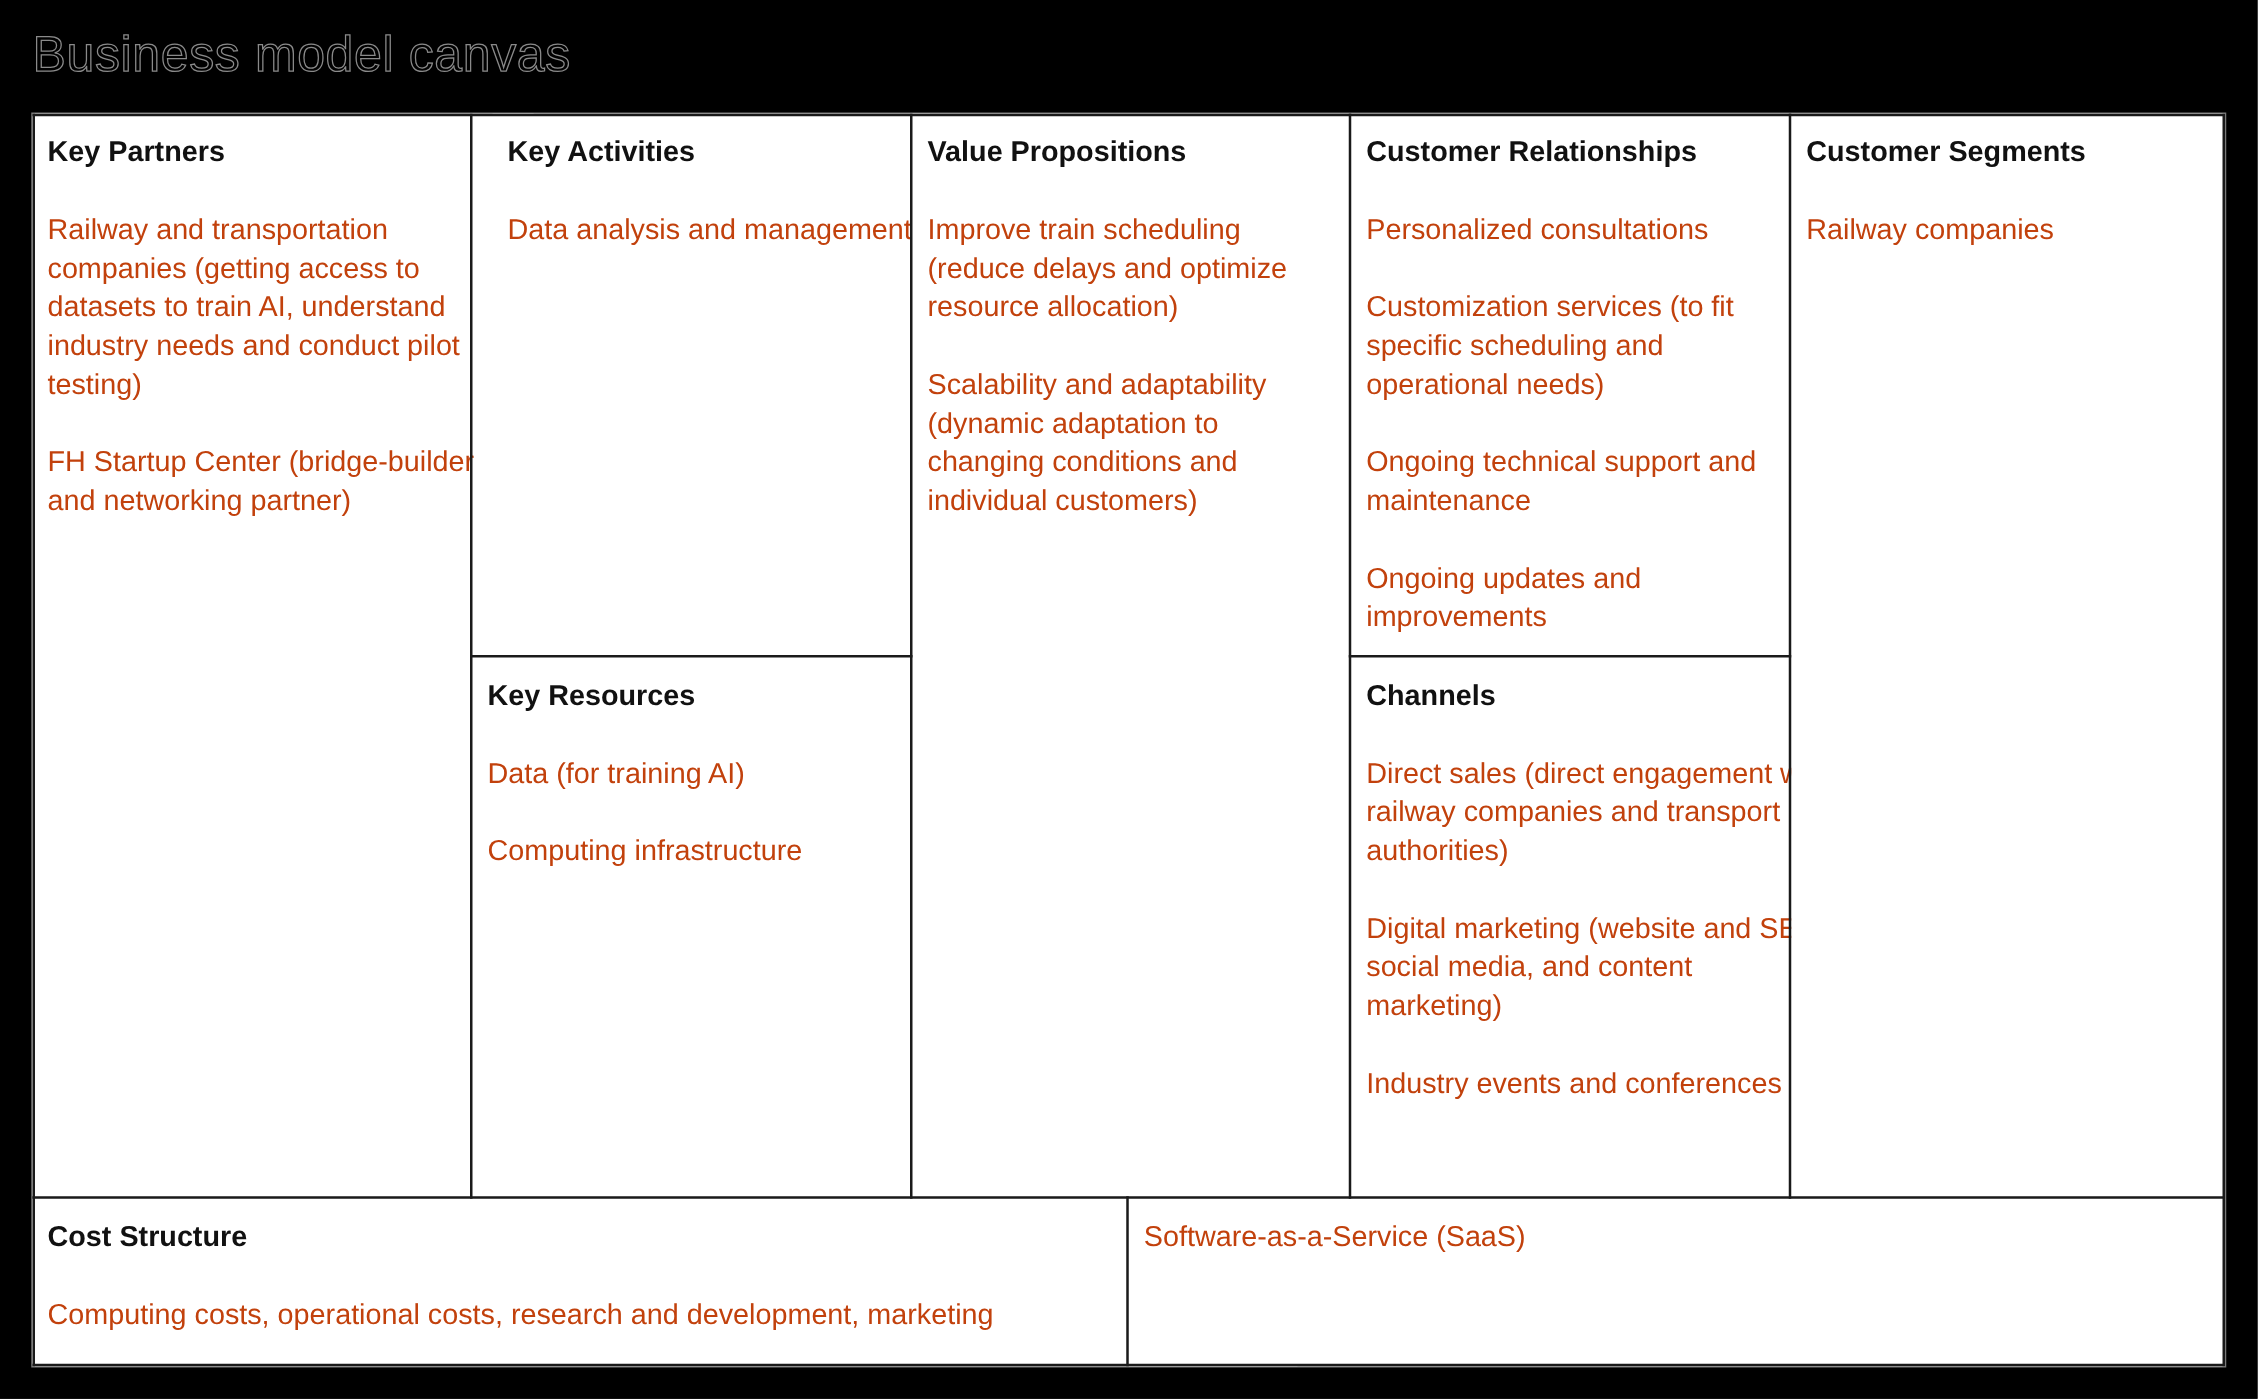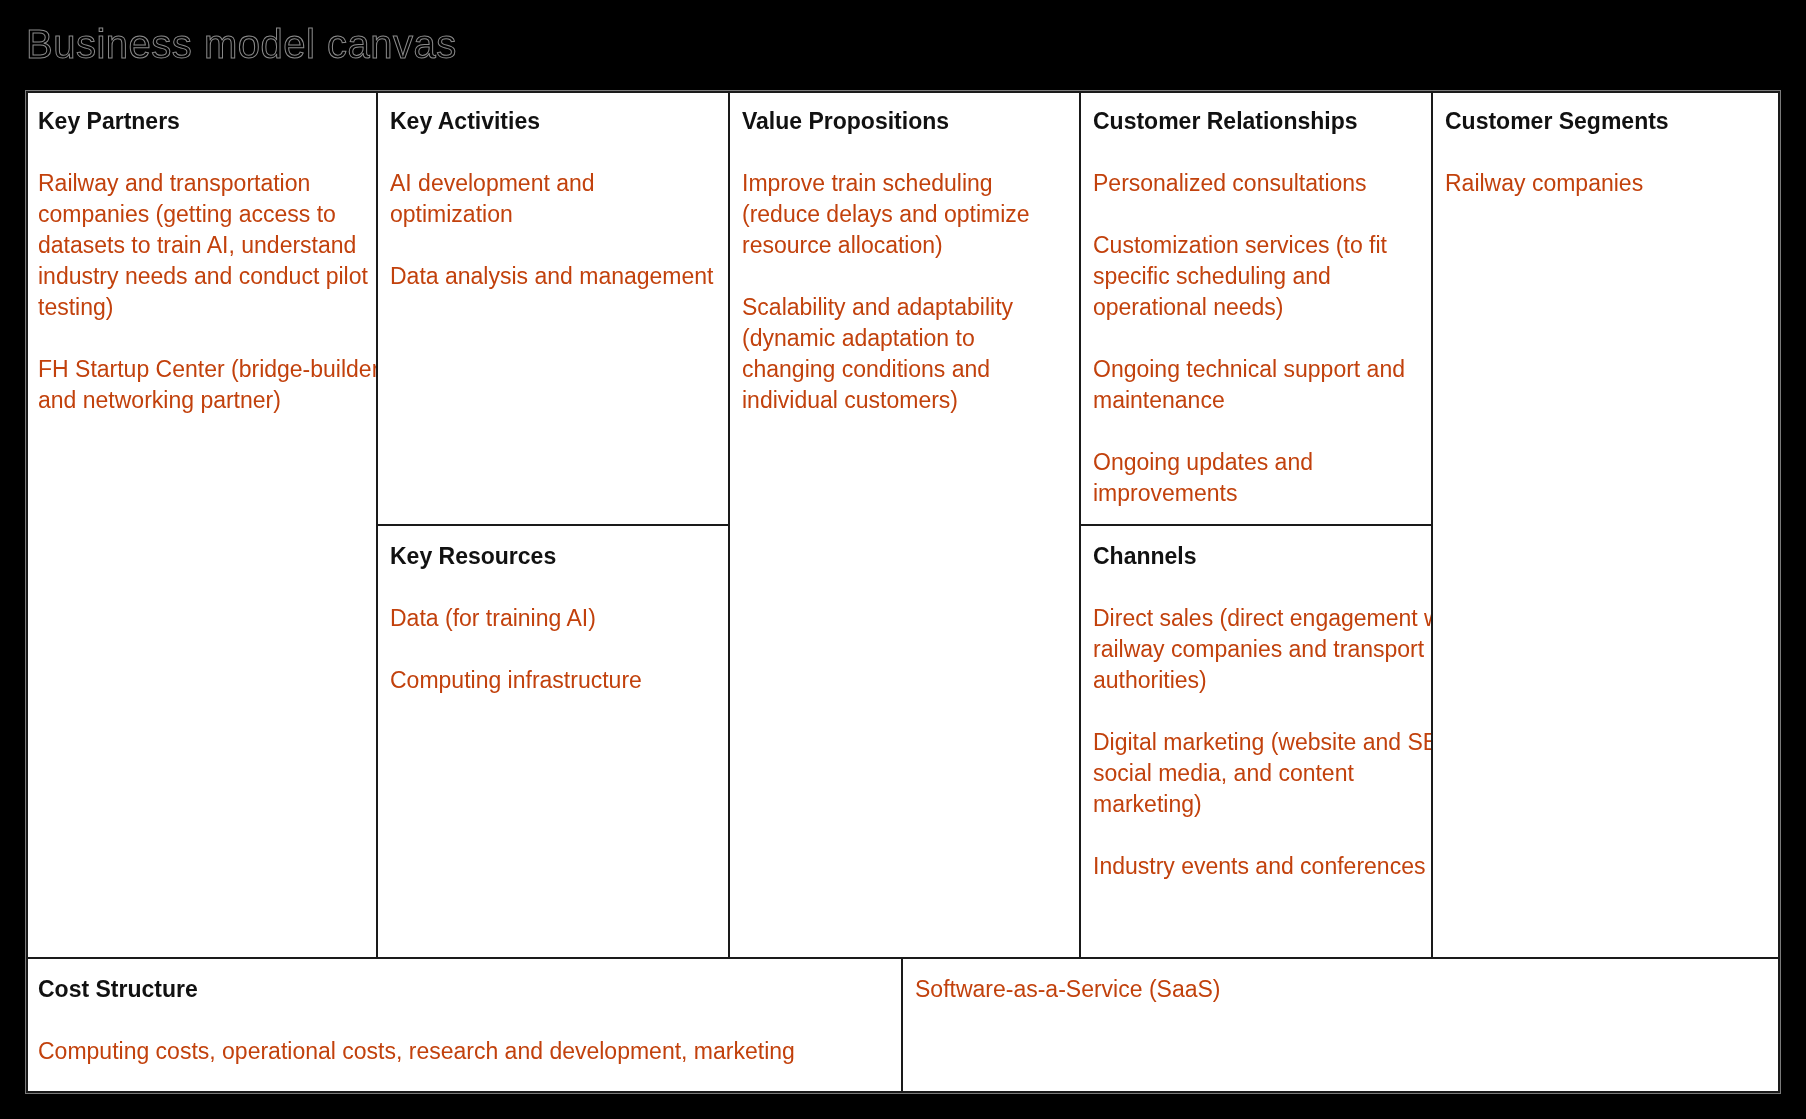--- a/index.html
+++ b/index.html
@@ -69,23 +69,22 @@
 <div class="title">Business model canvas</div>
 
 <div class="canvas">
 
   <div class="cell" style="left:0; top:0; width:401px; height:866px;">
     <h3>Key Partners</h3>
     <p>Railway and transportation companies (getting access to datasets to train AI, understand industry needs and conduct pilot testing)</p>
     <p>FH Startup Center (bridge-builder and networking partner)</p>
   </div>
 
-  <div class="cell" style="left:352px; top:0; width:350px; height:433px;">
+  <div class="cell" style="left:368px; top:0; width:350px; height:433px;">
     <h3>Key Activities</h3>
-    <p>AI development and optimization</p>
     <p>Data analysis and management</p>
   </div>
 
   <div class="cell" style="left:352px; top:435px; width:350px; height:431px;">
     <h3>Key Resources</h3>
     <p>Data (for training AI)</p>
     <p>Computing infrastructure</p>
   </div>
 
   <div class="cell" style="left:704px; top:0; width:349px; height:866px;">

